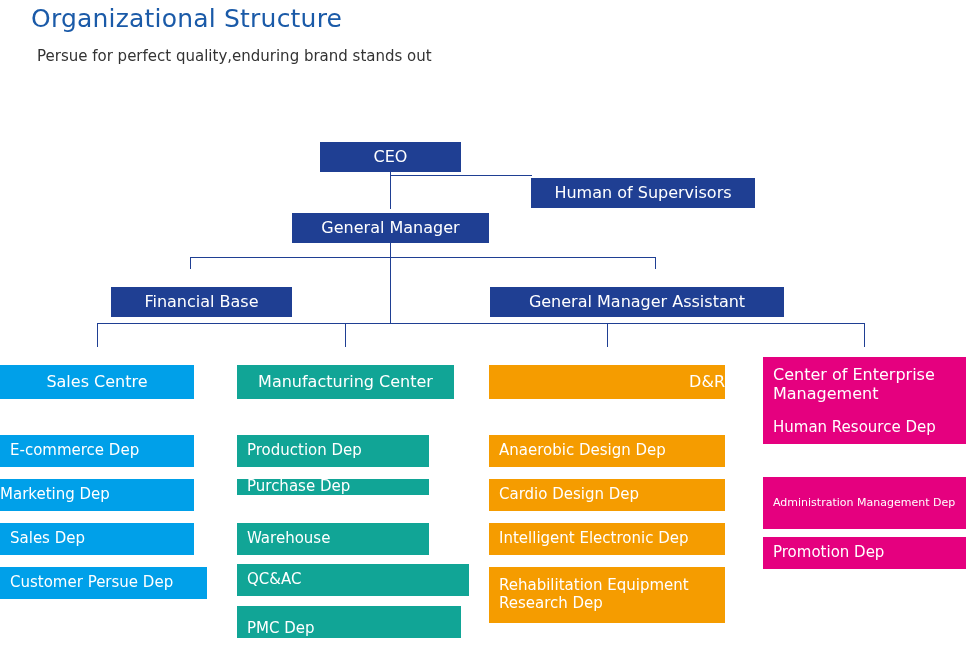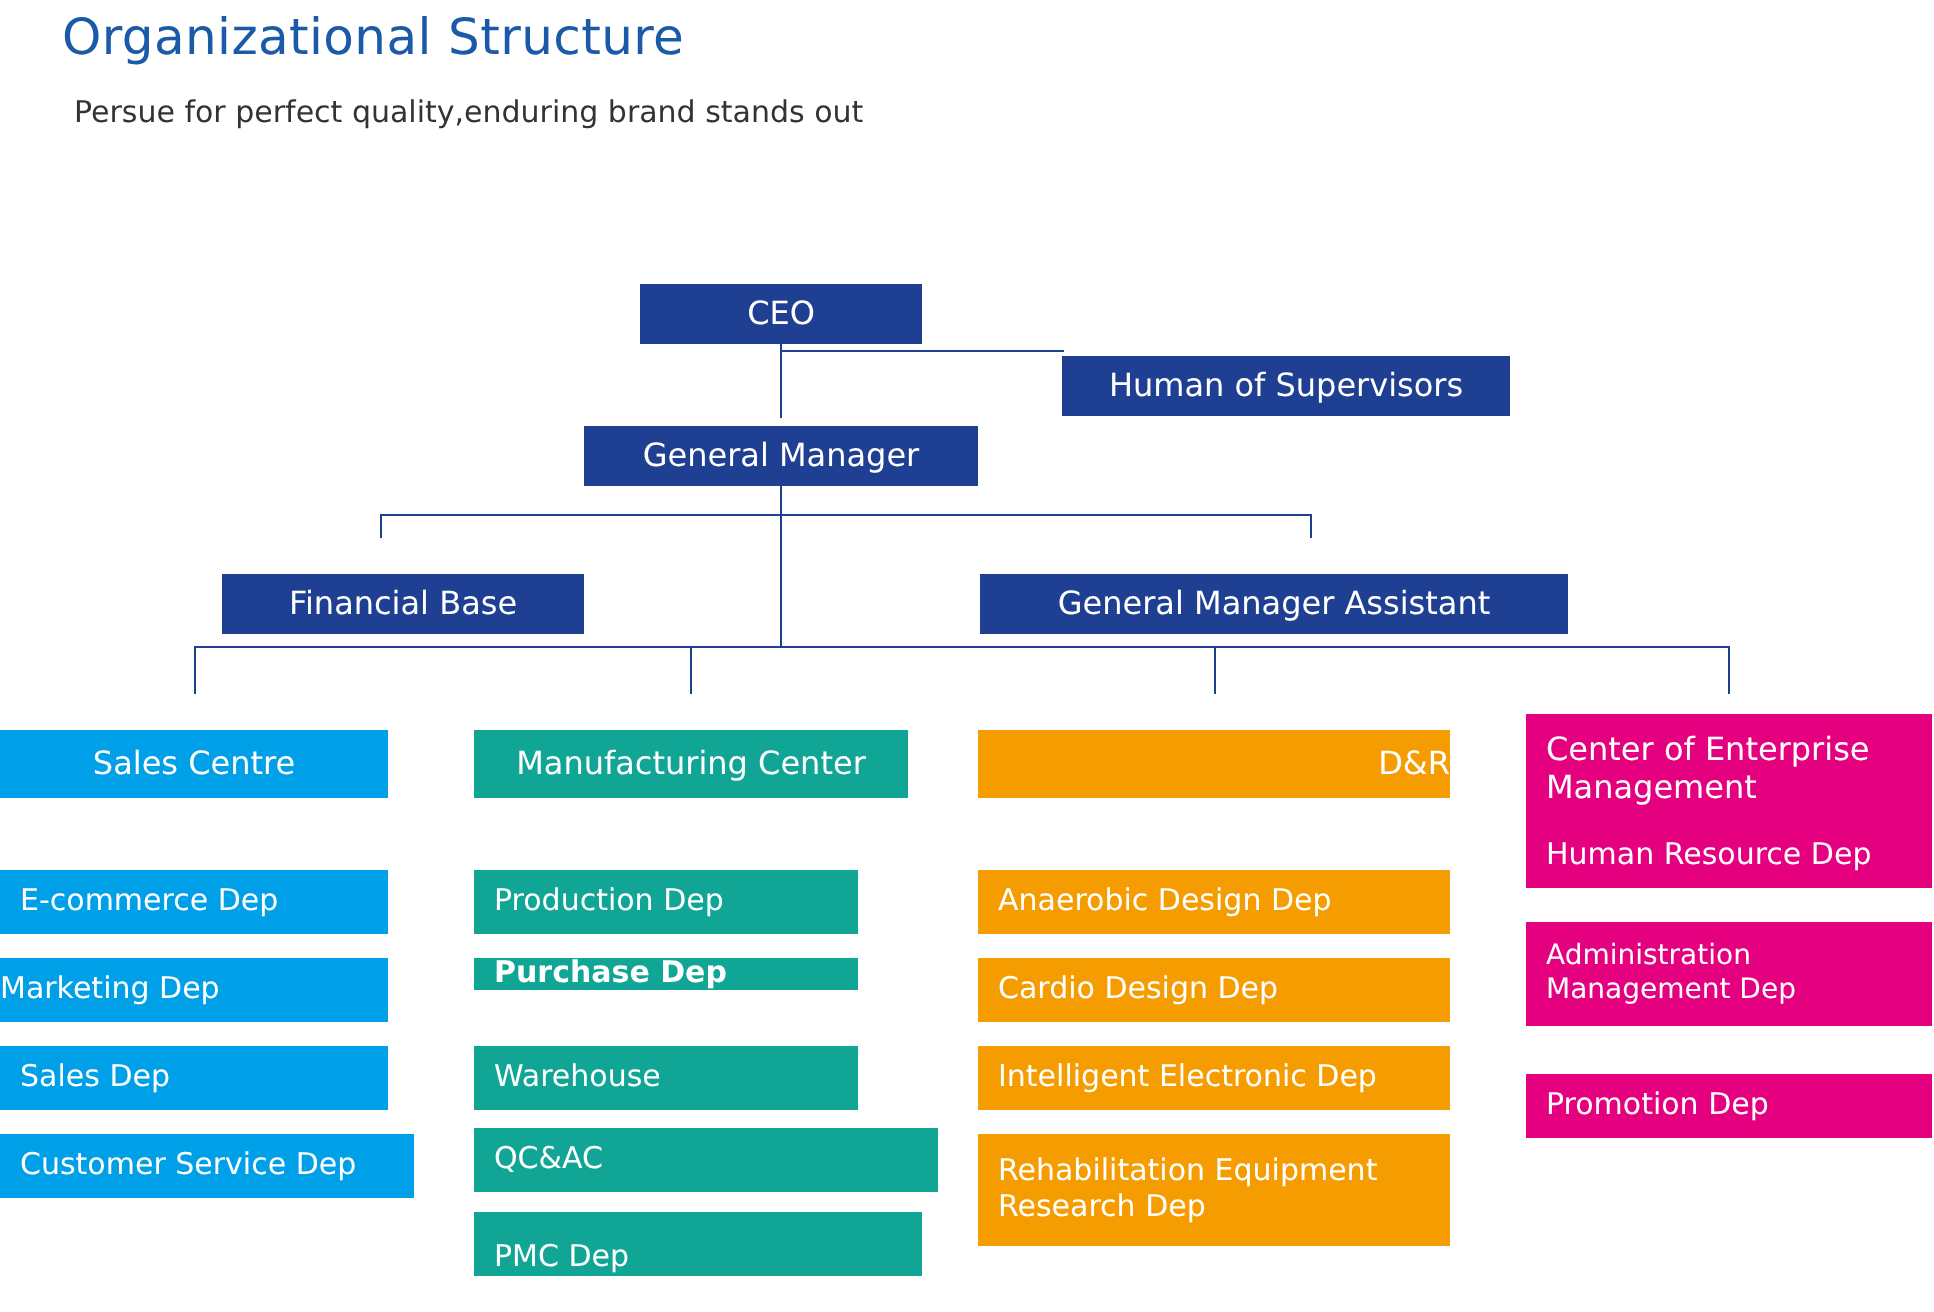--- a/index.html
+++ b/index.html
@@ -105,30 +105,30 @@
 <div class="node left" style="left:0px; top:417px; width:194px; height:32px; background:#00a0e9; font-size:15px; padding-left:10px;">
   <span>E-commerce Dep</span>
 </div>
 <div class="node left" style="left:0px; top:461px; width:194px; height:32px; background:#00a0e9; font-size:15px; ">
   <span>Marketing Dep</span>
 </div>
 <div class="node left" style="left:0px; top:505px; width:194px; height:32px; background:#00a0e9; font-size:15px; padding-left:10px;">
   <span>Sales Dep</span>
 </div>
 <div class="node left" style="left:0px; top:549px; width:207px; height:32px; background:#00a0e9; font-size:15px; padding-left:10px;">
-  <span>Customer Service Dep</span>
+  <span>Customer Persue Dep</span>
 </div>
 
 <div class="node center" style="left:237px; top:347px; width:217px; height:34px; background:#11a596; font-size:16px;">
   <span>Manufacturing Center</span>
 </div>
 <div class="node left" style="left:237px; top:417px; width:192px; height:32px; background:#11a596; font-size:15px; padding-left:10px;">
   <span>Production Dep</span>
 </div>
-<div class="node left" style="left:237px; top:461px; width:192px; height:16px; background:#11a596; font-size:15px; padding-left:10px;font-weight:bold;">
+<div class="node left" style="left:237px; top:461px; width:192px; height:16px; background:#11a596; font-size:15px; padding-left:10px;">
   <span>Purchase Dep</span>
 </div>
 <div class="node left" style="left:237px; top:505px; width:192px; height:32px; background:#11a596; font-size:15px; padding-left:10px;">
   <span>Warehouse</span>
 </div>
 <div class="node left" style="left:237px; top:546px; width:232px; height:32px; background:#11a596; font-size:15px; padding-left:10px;">
   <span>QC&amp;AC</span>
 </div>
 <div class="node left" style="left:237px; top:588px; width:224px; height:32px; background:#11a596; font-size:15px; padding-left:10px;align-items:flex-end;">
   <span>PMC Dep</span>
@@ -149,18 +149,18 @@
 <div class="node left" style="left:489px; top:549px; width:236px; height:56px; background:#f59c00; font-size:15px; padding-left:10px; padding-right:8px;">
   <span>Rehabilitation Equipment Research Dep</span>
 </div>
 
 <div class="node left" style="left:763px; top:339px; width:203px; height:56px; background:#e5007f; font-size:16px; padding-left:10px; padding-right:8px;">
   <span>Center of Enterprise Management</span>
 </div>
 <div class="node left" style="left:763px; top:394px; width:203px; height:32px; background:#e5007f; font-size:15px; padding-left:10px;">
   <span>Human Resource Dep</span>
 </div>
-<div class="node left" style="left:763px; top:443px; width:203px; height:52px; background:#e5007f; font-size:14px; padding-left:10px; padding-right:8px;">
+<div class="node left" style="left:763px; top:459px; width:203px; height:52px; background:#e5007f; font-size:11px; padding-left:10px; padding-right:8px;">
   <span>Administration Management Dep</span>
 </div>
 <div class="node left" style="left:763px; top:519px; width:203px; height:32px; background:#e5007f; font-size:15px; padding-left:10px;">
   <span>Promotion Dep</span>
 </div>
 
 </body></html>

